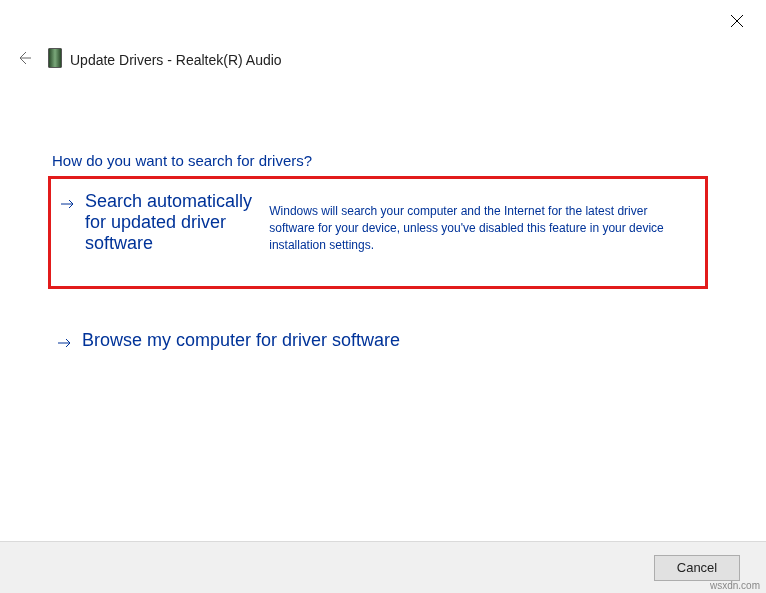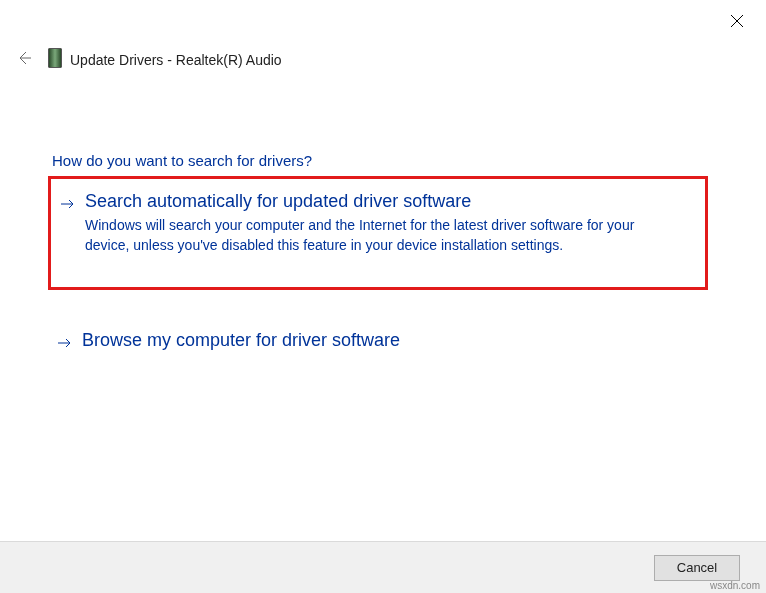--- a/index.html
+++ b/index.html
@@ -96,32 +96,32 @@
       flex-shrink: 0;
       color: #003399;
     }
     .arrow-icon svg {
       width: 14px;
       height: 14px;
       display: block;
     }
     .option-text {
       display: flex;
-      flex-direction: column;
+      flex-direction: row;
     }
     .option-title {
       font-size: 18px;
       color: #003399;
       font-weight: 400;
     }
     .option-desc {
-      font-size: 14px;
+      font-size: 12px;
       color: #003399;
       line-height: 1.4;
-      margin-top: 4px;
+      margin-top: 12px;
       max-width: 590px;
     }
     .footer {
       position: absolute;
       bottom: 0;
       left: 0;
       right: 0;
       height: 52px;
       background: #f0f0f0;
       border-top: 1px solid #dadada;

